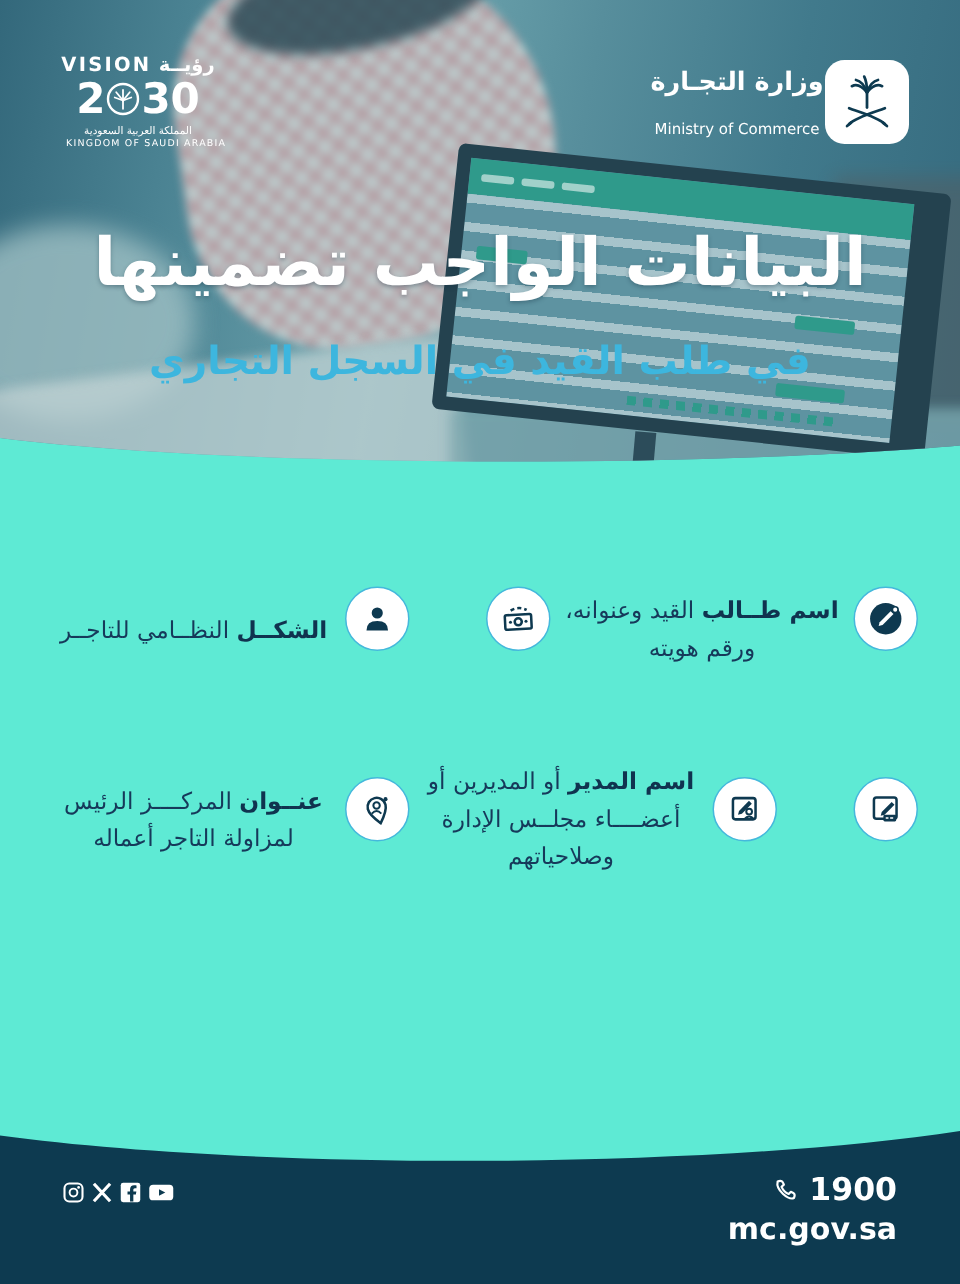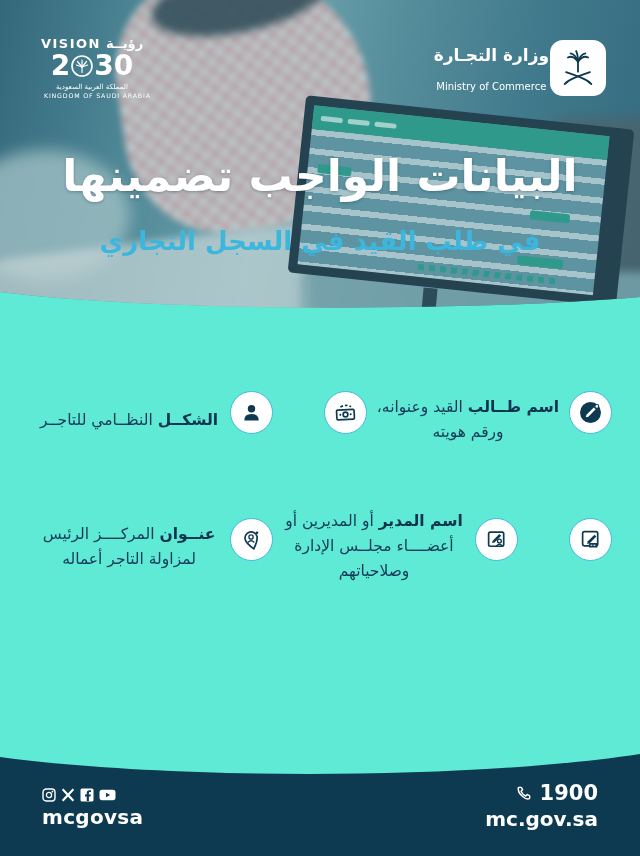--- a/index.html
+++ b/index.html
@@ -262,21 +262,20 @@
         </svg>
         <svg width="14" height="14" viewBox="0 0 14 14">
           <rect x="0.5" y="0.5" width="13" height="13" rx="1.6" fill="#fff"></rect>
           <path d="M8.9 13 V8.4 h1.7 l0.3-2 H8.9 V5.2 c0-.6.3-1.1 1.1-1.1 h1 V2.3 c-.4-.05-1-.1-1.6-.1 -1.7 0-2.7 1-2.7 2.8 v1.4 H5 v2 h1.7 V13 Z" fill="#0d3a50"></path>
         </svg>
         <svg width="17" height="14" viewBox="0 0 17 14">
           <rect x="0.5" y="1.8" width="16" height="10.4" rx="2.6" fill="#fff"></rect>
           <path d="M7 4.8 L11.2 7 L7 9.2 Z" fill="#0d3a50"></path>
         </svg>
       </div>
-      <div class="handle">mcgovsa</div>
     </div>
 
     <div class="contact">
       <div class="phone-line">
         <svg width="17" height="17" viewBox="0 0 20 20">
           <path d="M5.2 3.2 c3.6-1.7 4.3 1 4.9 2.4 L8.3 7.3 c1.1 2.6 3 4.5 5.6 5.6 l1.7-1.7 c1.4.6 4.1 1.3 2.4 4.9 C14 18 3.5 10 5.2 3.2 Z" fill="none" stroke="#fff" stroke-width="1.7" stroke-linejoin="round"></path>
         </svg>
         <span>1900</span>
       </div>
       <div class="site">mc.gov.sa</div>

